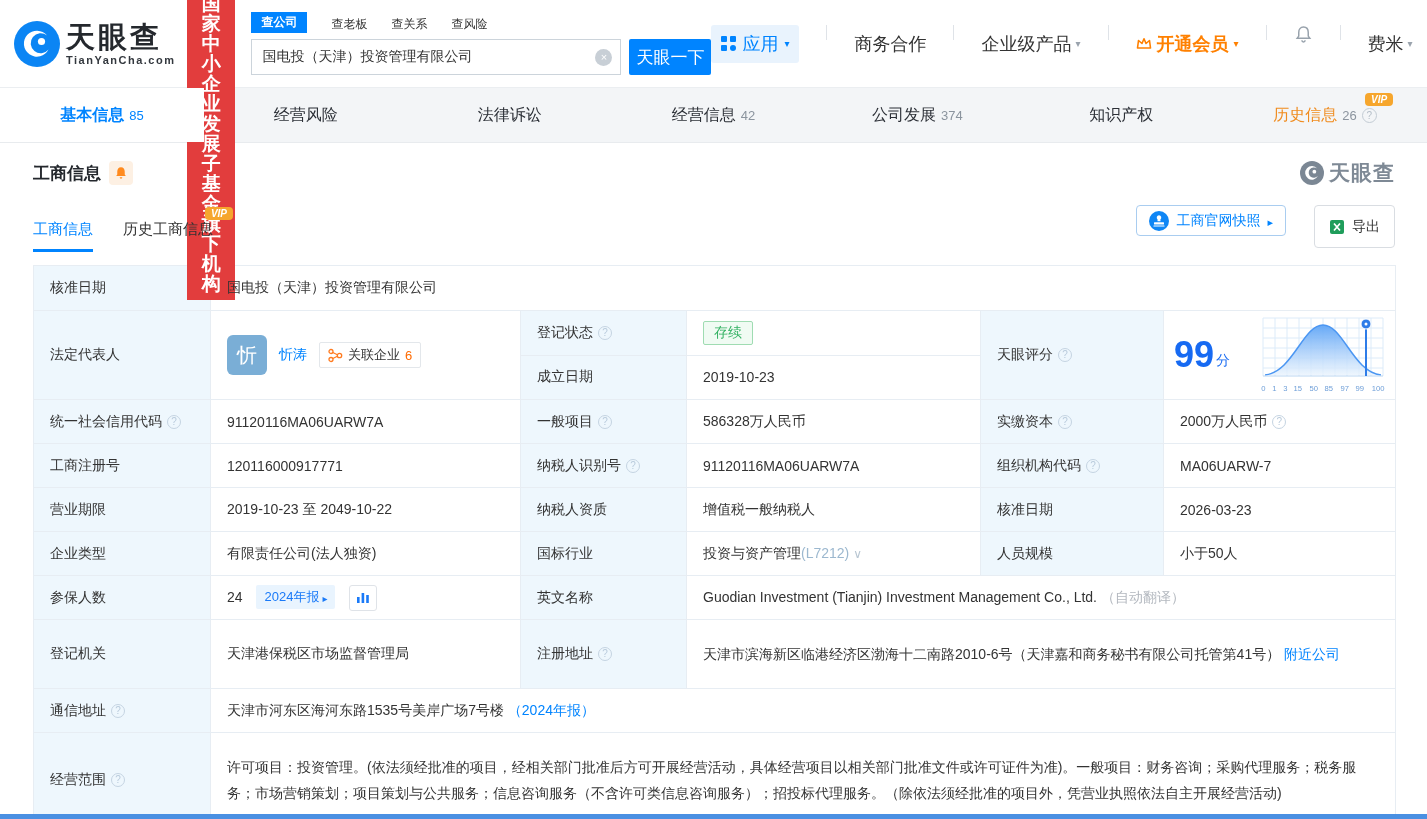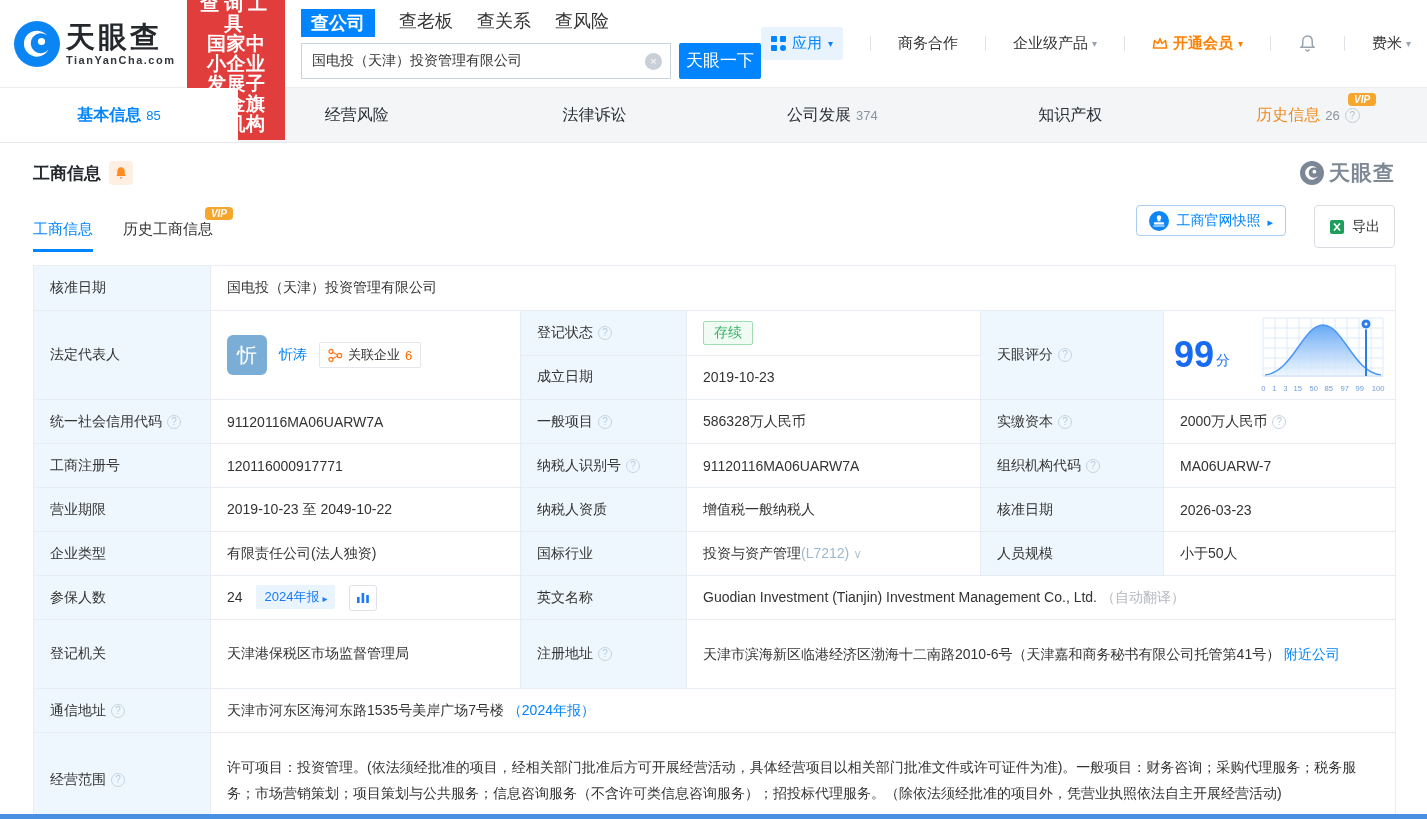--- a/index.html
+++ b/index.html
@@ -11,30 +11,30 @@
   }
   
   .topbar { height:88px; border-bottom:1px solid #ebeef1; display:flex; align-items:center; padding:0 16px 0 14px; }
   .logo-area { display:flex; align-items:center; gap:6px; }
   .logo-cn { font-size:29px; font-weight:bold; color:#24282d; letter-spacing:3px; line-height:30px; }
   .logo-domain { font-size:11px; font-weight:bold; color:#33383e; letter-spacing:1.5px; margin-top:2px; }
   .slogan { background:#e23d3d; color:#fff; font-weight:bold; text-align:center; padding:6px 12px; margin-left:12px; font-size:19px; line-height:20px; }
   .slogan-l1 { letter-spacing:5px; }
   .slogan-l2 { letter-spacing:0.5px; }
   .search-area { margin-left:16px; width:460px; }
-  .search-tabs { display:flex; gap:24px; align-items:flex-start; font-size:18px; margin-bottom:6px; }
+  .search-tabs { display:flex; gap:24px; align-items:flex-end; font-size:12px; margin-bottom:6px; }
   .search-tab { color:#333; cursor:pointer; }
   .search-tab.active { background:#0084ff; color:#fff; padding:2px 10px; font-weight:bold; }
   .search-row { display:flex; align-items:center; }
   .input-wrap { position:relative; width:370px; height:36px; border:1px solid #ccd4db; background:#fff; }
   .input-wrap input { border:0; outline:none; width:100%; height:100%; padding:0 32px 0 10px; font-size:14px; color:#333; font-family:inherit; }
   .clear-btn { position:absolute; right:8px; top:9px; width:17px; height:17px; background:#c8cfd6; border-radius:50%; color:#fff; font-size:11px; line-height:17px; text-align:center; cursor:pointer; }
   .clear-btn::after { content:"×"; }
   .search-btn { width:82px; height:36px; background:#0084ff; color:#fff; border:0; font-size:17px; margin-left:8px; border-radius:2px; cursor:pointer; font-family:inherit; }
-  .top-nav { margin-left:auto; display:flex; align-items:center; gap:27px; font-size:15px; white-space:nowrap; }
+  .top-nav { margin-left:auto; display:flex; gap:27px; font-size:18px; white-space:nowrap; }
   .apps-btn { background:#e9f3fd; color:#0084ff; padding:7px 10px; border-radius:3px; display:flex; gap:6px; align-items:center; cursor:pointer; }
   .nav-divider { width:1px; height:15px; background:#dfe3e8; }
   .nav-link { color:#333; cursor:pointer; display:flex; align-items:center; gap:4px; }
   .vip-link { color:#ff8000; font-weight:bold; display:flex; gap:5px; align-items:center; cursor:pointer; }
   .caret { font-size:10px; }
   .caret::after { content:"▾"; }
   .caret.blue { color:#0084ff; } .caret.gray { color:#9aa3ad; } .caret.orange { color:#ff8000; }
   
   .main-tabs { height:55px; background:#f3f5f7; display:flex; border-bottom:1px solid #e8ebee; }
   .main-tab { flex:1; display:flex; align-items:center; justify-content:center; gap:5px; font-size:16px; color:#2b2f36; cursor:pointer; position:relative; }
@@ -169,20 +169,24 @@
     <span>基本信息</span>
     <span class="tab-count">85</span>
   </div>
   <div class="main-tab">
     <span>经营风险</span>
   </div>
   <div class="main-tab">
     <span>法律诉讼</span>
   </div>
   <div class="main-tab">
+    <span>经营信息</span>
+    <span class="tab-count">42</span>
+  </div>
+  <div class="main-tab">
     <span>公司发展</span>
     <span class="tab-count">374</span>
   </div>
   <div class="main-tab">
     <span>知识产权</span>
   </div>
   <div class="main-tab orange">
     <span class="tab-vip">VIP</span>
     <span>历史信息</span>
     <span class="tab-count">26</span>

